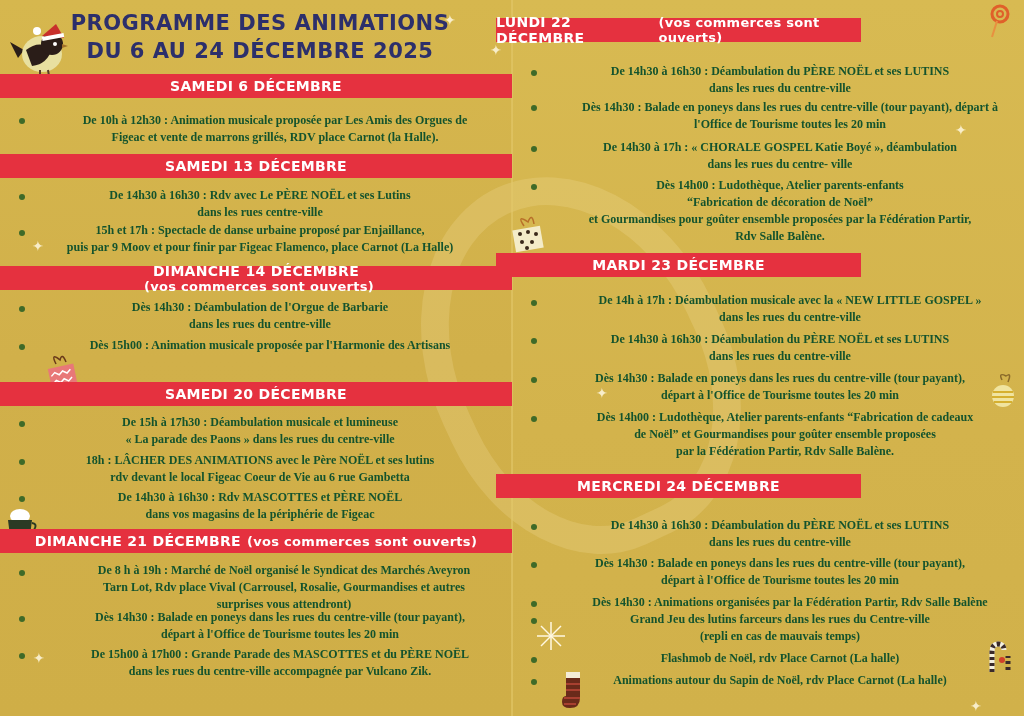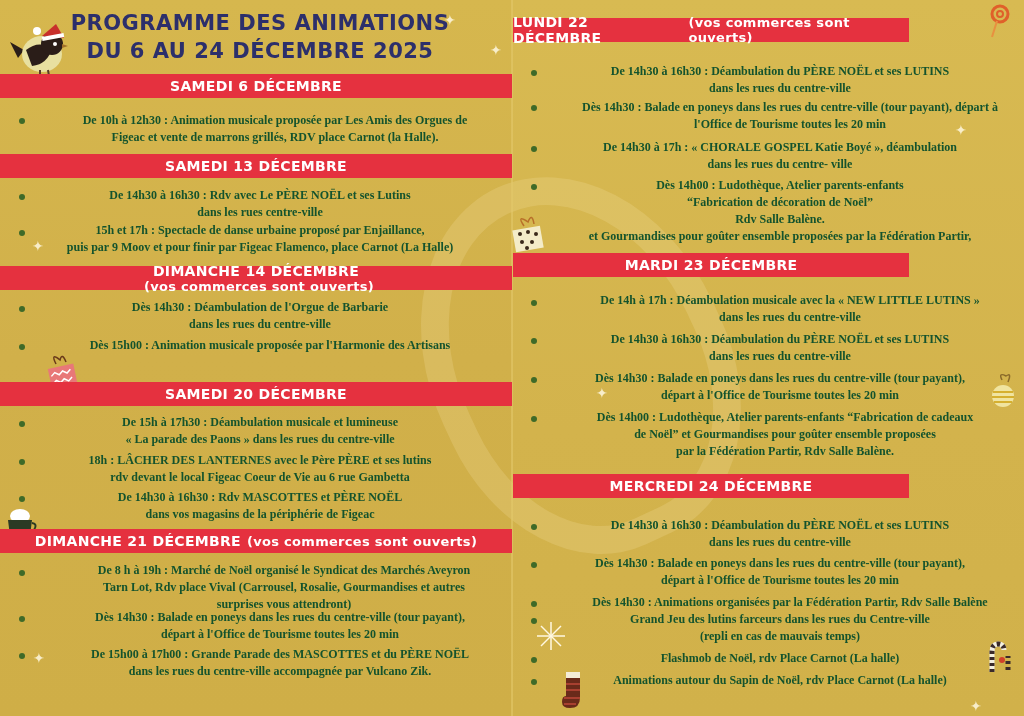--- a/index.html
+++ b/index.html
@@ -26,21 +26,21 @@
     color:#2c2f6b; font-size:21px; letter-spacing:.5px; line-height:26px;
   }
   .bar {
     position:absolute; height:24px; background:#e5313f;
     display:flex; align-items:center; justify-content:center;
     color:#fff; font-family:"DejaVu Sans", sans-serif; font-weight:bold;
     font-size:14px; letter-spacing:.3px;
   }
   .bar .note { font-size:13px; margin-left:6px; font-weight:bold; }
   .bar.left { left:0; width:512px; }
-  .bar.right { left:513px; width:396px;gap:8px; }
+  .bar.right { left:496px; width:365px;gap:8px; }
   .item {
     position:absolute; text-align:center; color:#14532d; font-weight:bold;
     font-size:12px; line-height:17px;
   }
   .bullet {
     position:absolute; width:6px; height:6px; border-radius:50%; background:#3f6a28;
   }
   .deco { position:absolute; }
   .sparkle { position:absolute; color:#fff8e0; font-size:14px; opacity:.85; }
 </style>
@@ -118,21 +118,21 @@
 <div class="bar left" style="top:382px;">
   <span>SAMEDI 20 DÉCEMBRE</span>
 </div>
 <span class="bullet" style="left:19px;top:421px;"></span>
 <div class="item" style="left:60px;width:400px;top:414px;">
   <div>De 15h à 17h30 : Déambulation musicale et lumineuse</div>
     <div>« La parade des Paons » dans les rues du centre-ville</div>
 </div>
 <span class="bullet" style="left:19px;top:459px;"></span>
 <div class="item" style="left:50px;width:420px;top:452px;">
-  <div>18h : LÂCHER DES LANTERNES avec le Père PÈRE et ses lutins</div>
+  <div>18h : LÂCHER DES ANIMATIONS avec le Père NOËL et ses lutins</div>
     <div>rdv devant le local Figeac Coeur de Vie au 6 rue Gambetta</div>
 </div>
 <span class="bullet" style="left:19px;top:496px;"></span>
 <div class="item" style="left:60px;width:400px;top:489px;">
   <div>De 14h30 à 16h30 : Rdv MASCOTTES et PÈRE NOËL</div>
     <div>dans vos magasins de la périphérie de Figeac</div>
 </div>
 
 <svg class="deco" style="left:2px;top:504px;" width="40" height="40" viewBox="0 0 40 40">
   <ellipse cx="18" cy="12" rx="10" ry="7" fill="#fff"></ellipse>
@@ -184,43 +184,43 @@
 </div>
 <span class="bullet" style="left:531px;top:146px;"></span>
 <div class="item" style="left:570px;width:420px;top:139px;">
   <div>De 14h30 à 17h : « CHORALE GOSPEL Katie Boyé », déambulation</div>
     <div>dans les rues du centre- ville</div>
 </div>
 <span class="bullet" style="left:531px;top:184px;"></span>
 <div class="item" style="left:570px;width:420px;top:177px;">
   <div>Dès 14h00 : Ludothèque, Atelier parents-enfants</div>
     <div>“Fabrication de décoration de Noël”</div>
+    <div>et Gourmandises pour goûter ensemble proposées par la Fédération Partir,</div>
     <div>Rdv Salle Balène.</div>
-    <div>et Gourmandises pour goûter ensemble proposées par la Fédération Partir,</div>
 </div>
 <svg class="deco" style="left:510px;top:212px;" width="36" height="42" viewBox="0 0 36 42">
   <path d="M14 14 Q6 2 18 10 Q22 0 24 12" fill="none" stroke="#b8702a" stroke-width="1.5"></path>
   <rect x="4" y="16" width="28" height="22" fill="#f4ecc8" transform="rotate(-10 18 27)"></rect>
   <g fill="#3a2a1a">
       <circle cx="10" cy="22" r="2"></circle>
       <circle cx="18" cy="20" r="2"></circle>
       <circle cx="26" cy="22" r="2"></circle>
       <circle cx="12" cy="30" r="2"></circle>
       <circle cx="22" cy="30" r="2"></circle>
       <circle cx="17" cy="36" r="2"></circle>
     </g>
 </svg>
 <span class="sparkle" style="left:955px;top:122px;">✦</span>
 
 <div class="bar right" style="top:253px;">
   <span>MARDI 23 DÉCEMBRE</span>
 </div>
 <span class="bullet" style="left:531px;top:300px;"></span>
 <div class="item" style="left:570px;width:440px;top:292px;">
-  <div>De 14h à 17h : Déambulation musicale avec la « NEW LITTLE LUTINS »</div>
+  <div>De 14h à 17h : Déambulation musicale avec la « NEW LITTLE GOSPEL »</div>
     <div>dans les rues du centre-ville</div>
 </div>
 <span class="bullet" style="left:531px;top:338px;"></span>
 <div class="item" style="left:570px;width:420px;top:331px;">
   <div>De 14h30 à 16h30 : Déambulation du PÈRE NOËL et ses LUTINS</div>
     <div>dans les rues du centre-ville</div>
 </div>
 <span class="bullet" style="left:531px;top:377px;"></span>
 <div class="item" style="left:570px;width:420px;top:370px;">
   <div>Dès 14h30 : Balade en poneys dans les rues du centre-ville (tour payant),</div>

